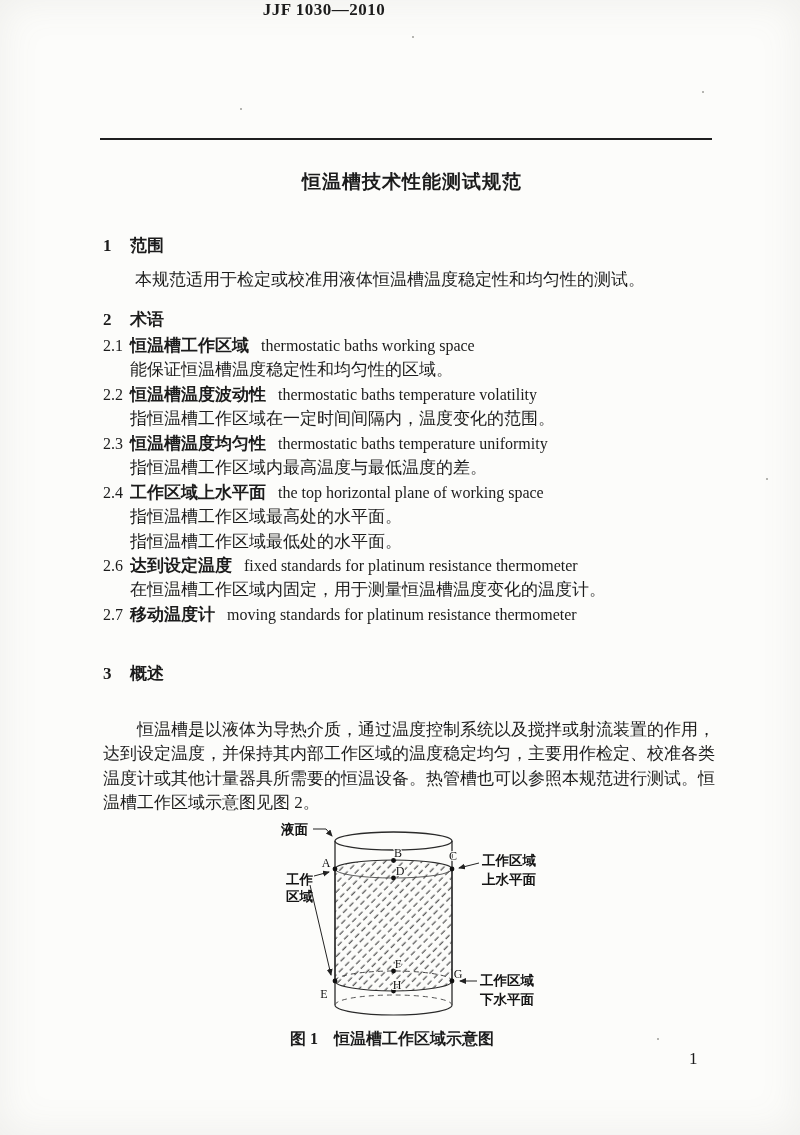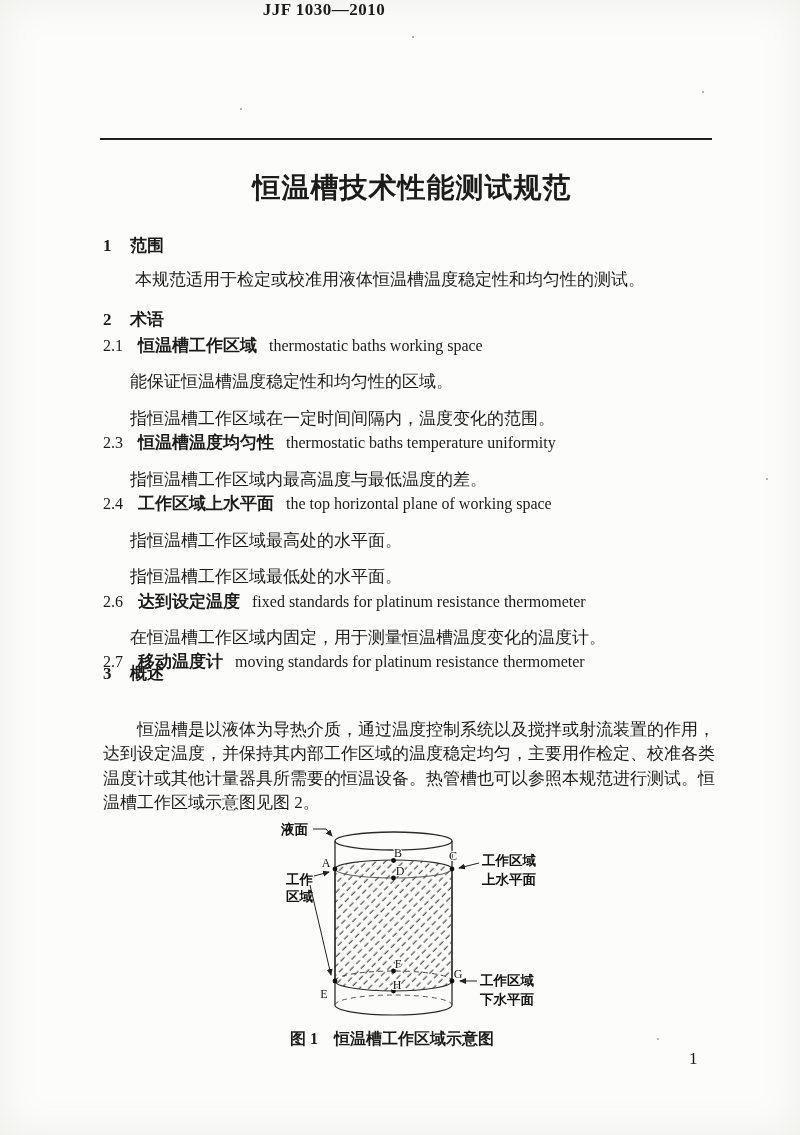--- a/index.html
+++ b/index.html
@@ -23,38 +23,38 @@
     font-weight: bold; font-size: 17px;
     letter-spacing: 0.5px;
   }
   .hdr-rule {
     left: 100px; top: 138px; width: 612px; height: 2px;
     background: #1f1f1f;
   }
   .doc-title {
     left: 0; top: 169px; width: 800px;
     text-align: center;
-    font-weight: bold; font-size: 28px; letter-spacing: 1px; padding-left: 24px;
+    font-weight: bold; font-size: 19px; letter-spacing: 1px; padding-left: 24px;
   }
 
   .sec-head { font-weight: bold; font-size: 17px; white-space: nowrap; }
   .sec-head .num { display: inline-block; width: 27px; }
 
   .body-text { font-size: 17px; text-align: center; }
 
   .h1 { left: 103px; top: 234px; }
   .b1 { left: 135px; top: 268px; white-space: nowrap; }
   .h2 { left: 103px; top: 308px; }
 
   .terms { left: 103px; top: 334px; width: 640px; line-height: 24.45px; font-size: 17px; }
   .tline  { white-space: nowrap; height: 24.45px; }
   .tnum   { display: inline-block; width: 27px; font-size: 16px; }
-  .tzh    { font-weight: bold; margin-right: 12px; margin-left: 8px; }
+  .tzh    { font-weight: bold; margin-right: 12px; }
   .ten    { font-size: 16px; }
-  .tdef   { padding-left: 27px; white-space: nowrap; height: 24.45px; margin-top: 12px; }
+  .tdef   { padding-left: 27px; white-space: nowrap; height: 24.45px; }
 
   .h3 { left: 103px; top: 662px; }
   .b3 {
     left: 103px; top: 718px; width: 612px;
     font-size: 17px; line-height: 24.4px;
     text-align: justify; text-indent: 2em;
   }
 
   .fig { left: 260px; top: 817px; width: 300px; height: 205px; }
   .fig svg { display: block; }
@@ -85,20 +85,21 @@
   <div class="abs body-text b1">本规范适用于检定或校准用液体恒温槽温度稳定性和均匀性的测试。</div>
 
   <div class="abs sec-head h2">
     <span class="num">2</span><span>术语</span>
   </div>
 
   <div class="abs terms">
     <div class="tline"><span class="tnum">2.1</span><span class="tzh">恒温槽工作区域</span><span class="ten">thermostatic baths working space</span></div>
     <div class="tdef">能保证恒温槽温度稳定性和均匀性的区域。</div>
 
+    <div class="tline"><span class="tnum">2.2</span><span class="tzh">恒温槽温度波动性</span><span class="ten">thermostatic baths temperature volatility</span></div>
     <div class="tdef">指恒温槽工作区域在一定时间间隔内，温度变化的范围。</div>
 
     <div class="tline"><span class="tnum">2.3</span><span class="tzh">恒温槽温度均匀性</span><span class="ten">thermostatic baths temperature uniformity</span></div>
     <div class="tdef">指恒温槽工作区域内最高温度与最低温度的差。</div>
 
     <div class="tline"><span class="tnum">2.4</span><span class="tzh">工作区域上水平面</span><span class="ten">the top horizontal plane of working space</span></div>
     <div class="tdef">指恒温槽工作区域最高处的水平面。</div>
 
     <div class="tdef">指恒温槽工作区域最低处的水平面。</div>
 

